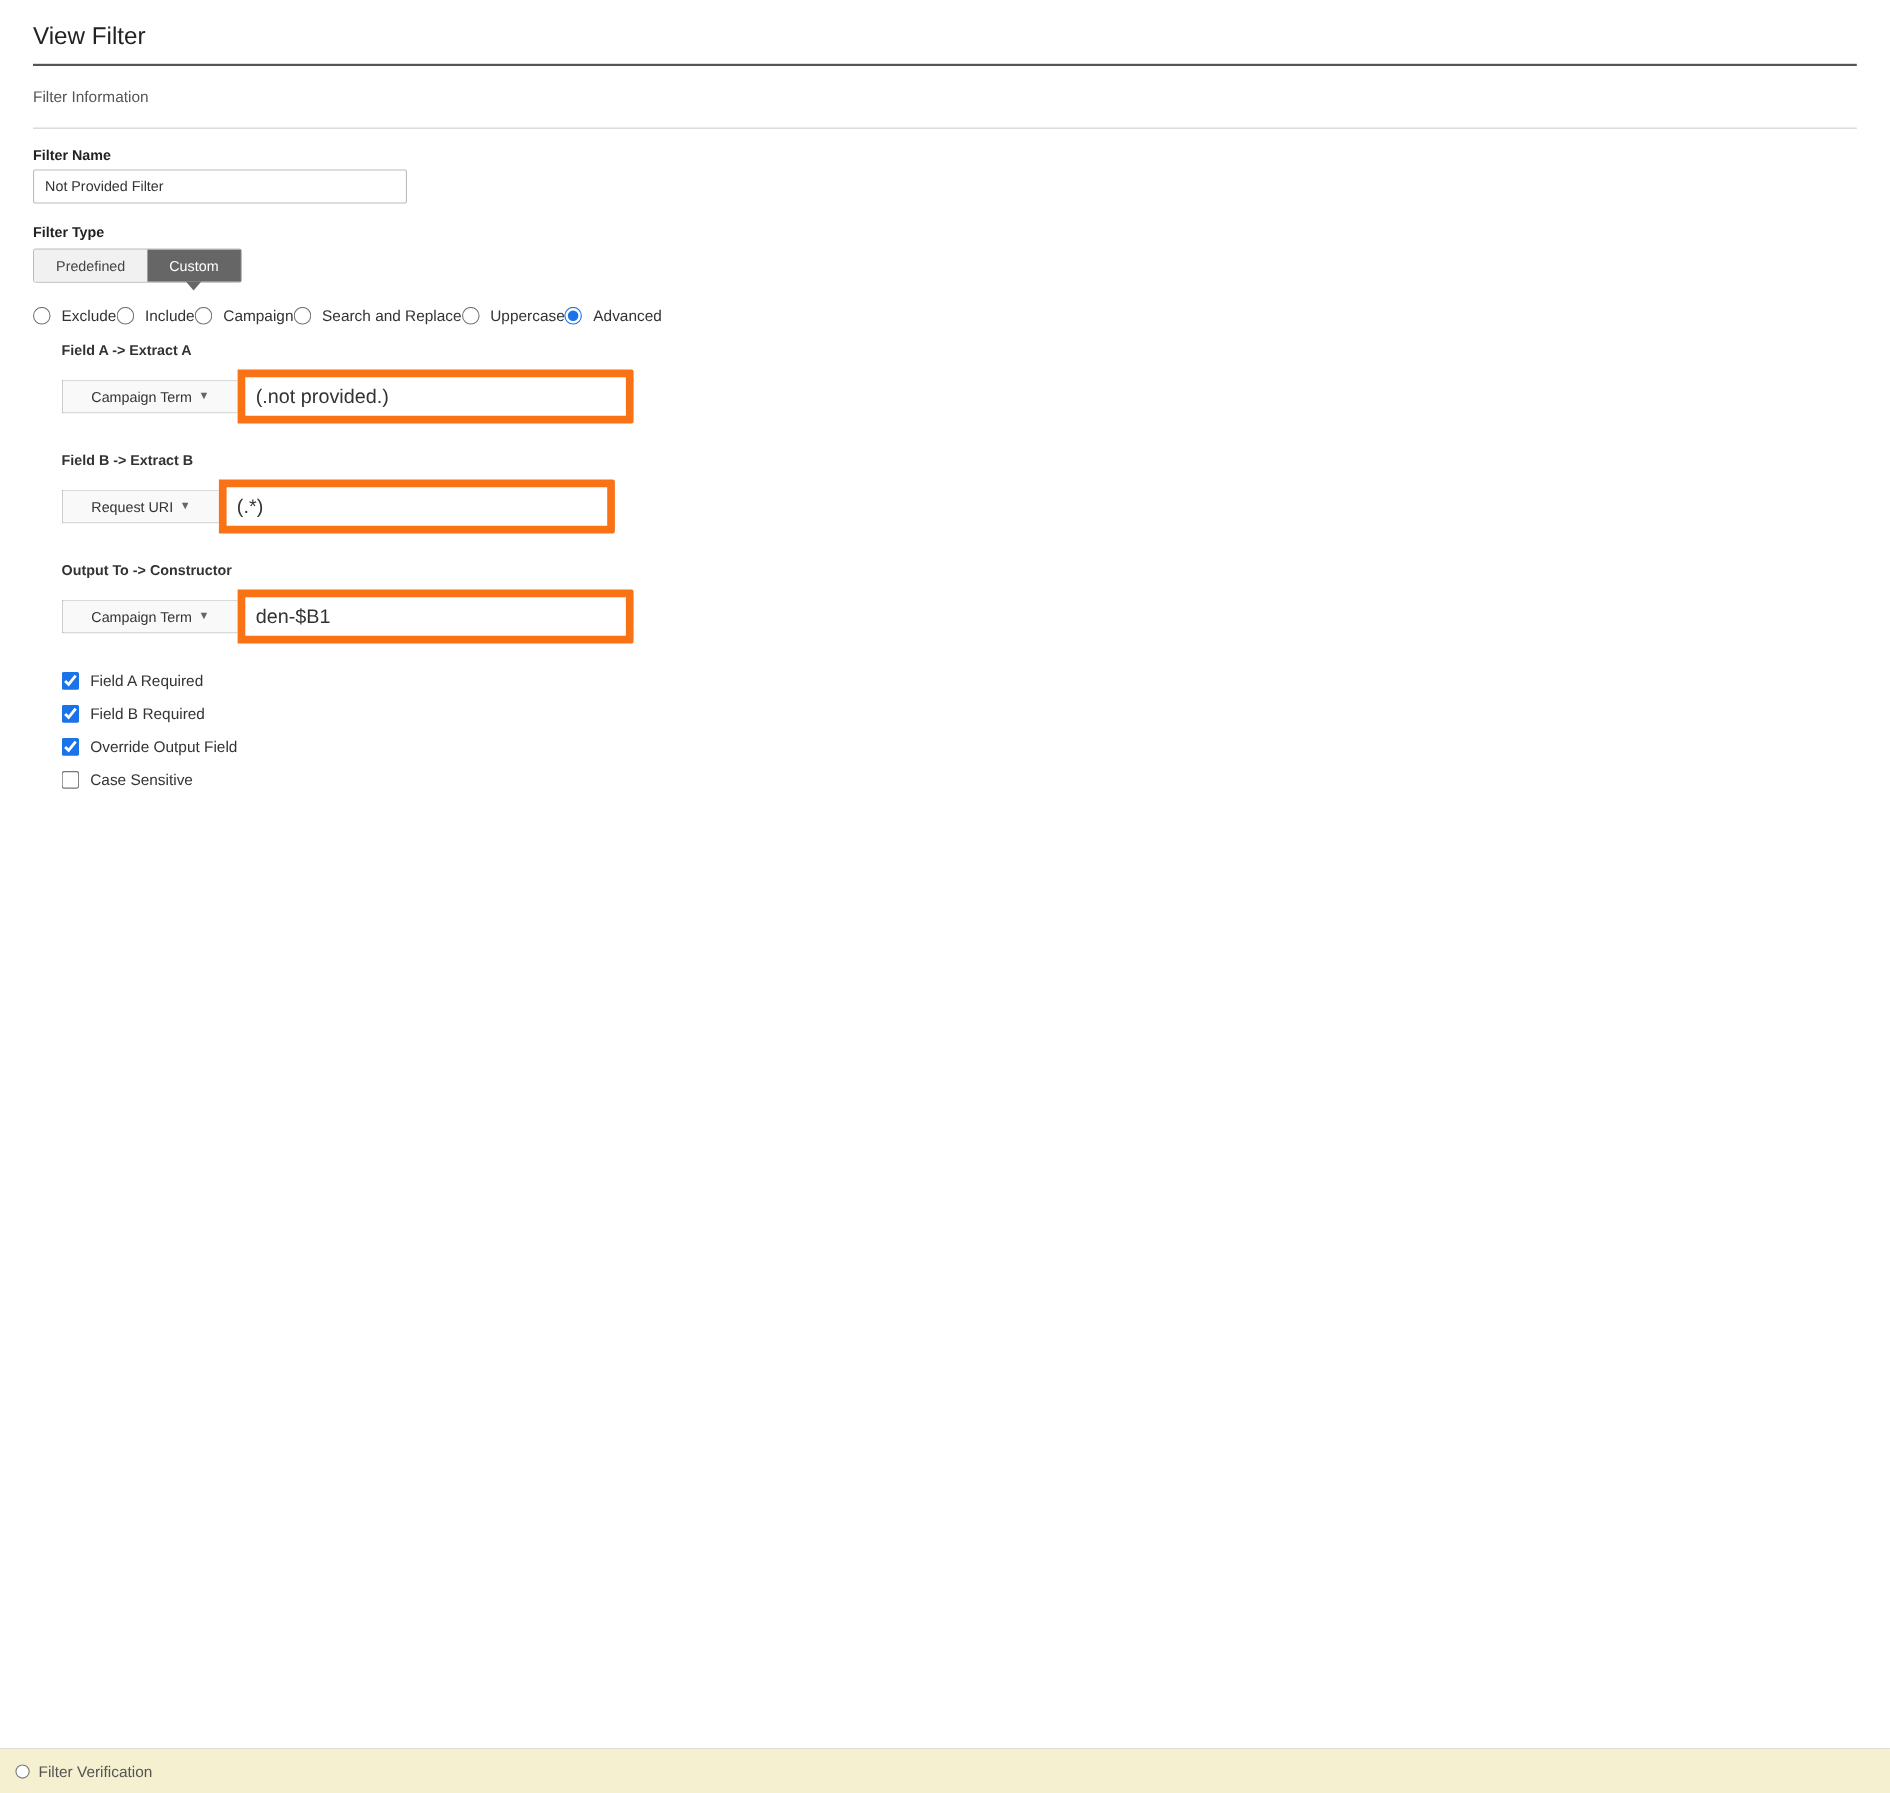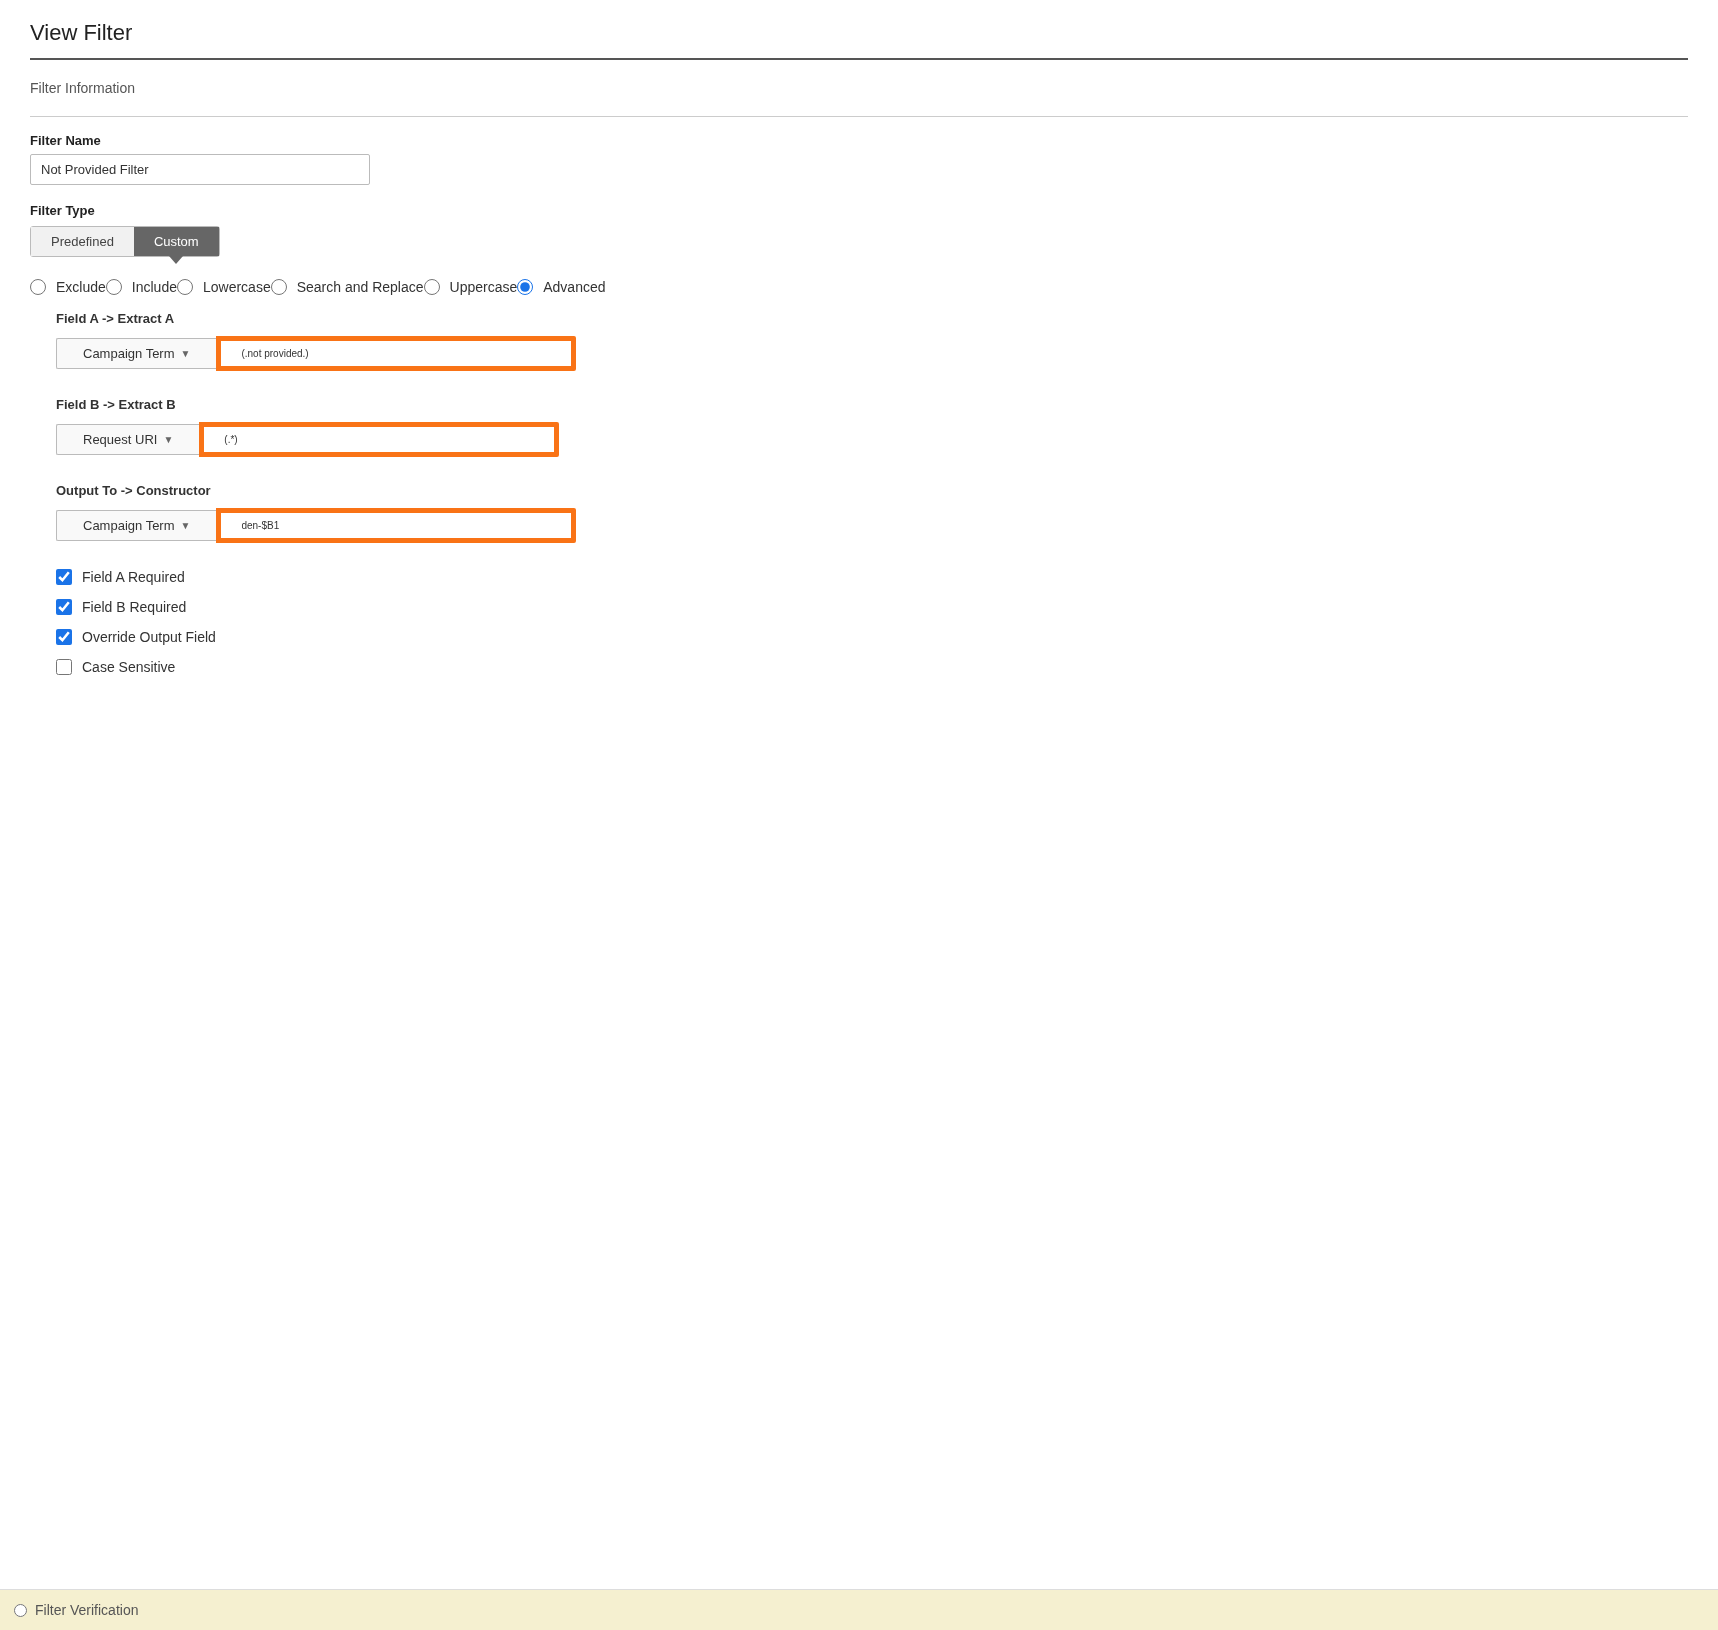--- a/index.html
+++ b/index.html
@@ -165,24 +165,24 @@
       min-width: 140px;
     }
 
     .dropdown-btn .chevron {
       margin-left: auto;
       font-size: 10px;
       color: #666;
     }
 
     .field-text-input {
-      padding: 7px 20px;
-      border: 5px solid #f97316;
+      padding: 7px 9px;
+      border: 7px solid #f97316;
       border-radius: 0 2px 2px 0;
-      font-size: 10px;
+      font-size: 18px;
       color: #333;
       background: #fff;
       min-width: 260px;
     }
 
     .field-text-input.wide {
       min-width: 360px;
     }
 
     .checkbox-group {
@@ -253,21 +253,21 @@
     <div class="radio-item">
       <input type="radio" name="filter_type" id="exclude" style="">
       <label for="exclude">Exclude</label>
     </div>
     <div class="radio-item">
       <input type="radio" name="filter_type" id="include" style="">
       <label for="include">Include</label>
     </div>
     <div class="radio-item">
       <input type="radio" name="filter_type" id="lowercase" style="">
-      <label for="lowercase">Lowercase</label>
+      <label for="lowercase">Campaign</label>
     </div>
     <div class="radio-item">
       <input type="radio" name="filter_type" id="search_replace" style="">
       <label for="search_replace">Search and Replace</label>
     </div>
     <div class="radio-item">
       <input type="radio" name="filter_type" id="uppercase" style="">
       <label for="uppercase">Uppercase</label>
     </div>
     <div class="radio-item">

